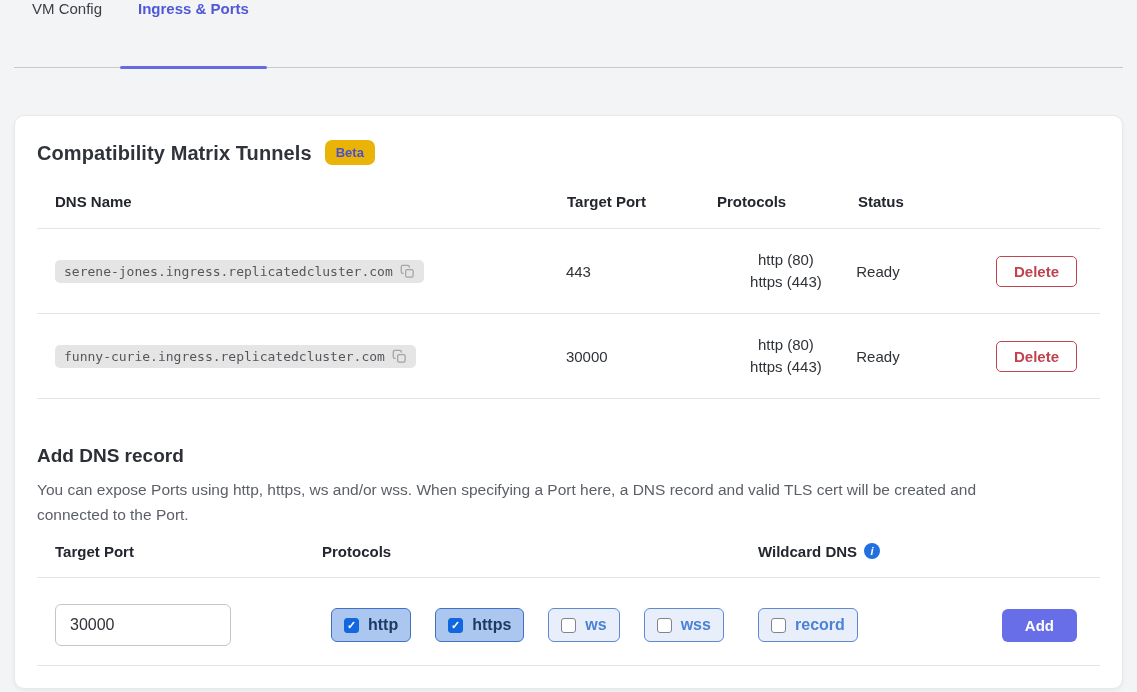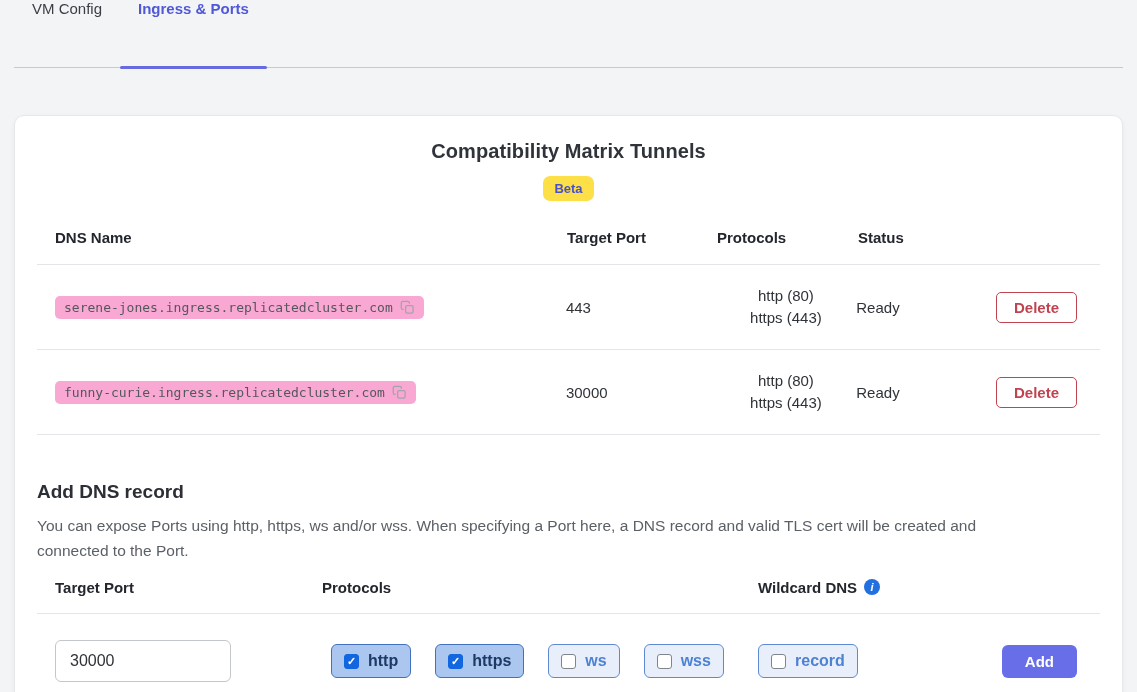--- a/index.html
+++ b/index.html
@@ -42,24 +42,24 @@
 
   
   .card {
     margin: 47px 14px 0;
     background: #ffffff;
     border: 1px solid #e7e8ea;
     border-radius: 10px;
     box-shadow: 0 2px 5px rgba(20,30,50,0.05);
     padding: 24px 22px 22px;
   }
-  .card-title-row { display: flex; align-items: center; gap: 13px; flex-direction: column; }
+  .card-title-row { display: flex; align-items: flex-end; gap: 13px; }
   .card-title { font-size: 20px; font-weight: 700; color: #30343a; letter-spacing: .1px; }
   .badge {
-    background: #fde047;
+    background: #eab308;
     color: #4a50c8;
     font-size: 13px;
     font-weight: 600;
     padding: 5px 11px;
     border-radius: 7px;
   }
 
   
   .tbl { margin-top: 12px; width: 100%; }
   .t-head {
@@ -80,21 +80,21 @@
   .col-dns    { width: 530px; padding-left: 18px; }
   .col-port   { width: 150px; }
   .col-proto  { width: 141px; }
   .col-status { width: 140px; }
   .col-action { flex: 1; display: flex; justify-content: flex-end; padding-right: 23px; }
 
   .dns-pill {
     display: inline-flex;
     align-items: center;
     gap: 7px;
-    background: #f9a8d4;
+    background: #e5e5e5;
     border-radius: 5px;
     padding: 4px 9px;
     font-family: "DejaVu Sans Mono", monospace;
     font-size: 13px;
     color: #54575c;
   }
   .copy-btn { display: inline-flex; cursor: pointer; }
   .proto-lines { line-height: 22px; text-align: center; }
 
   .delete-btn {

